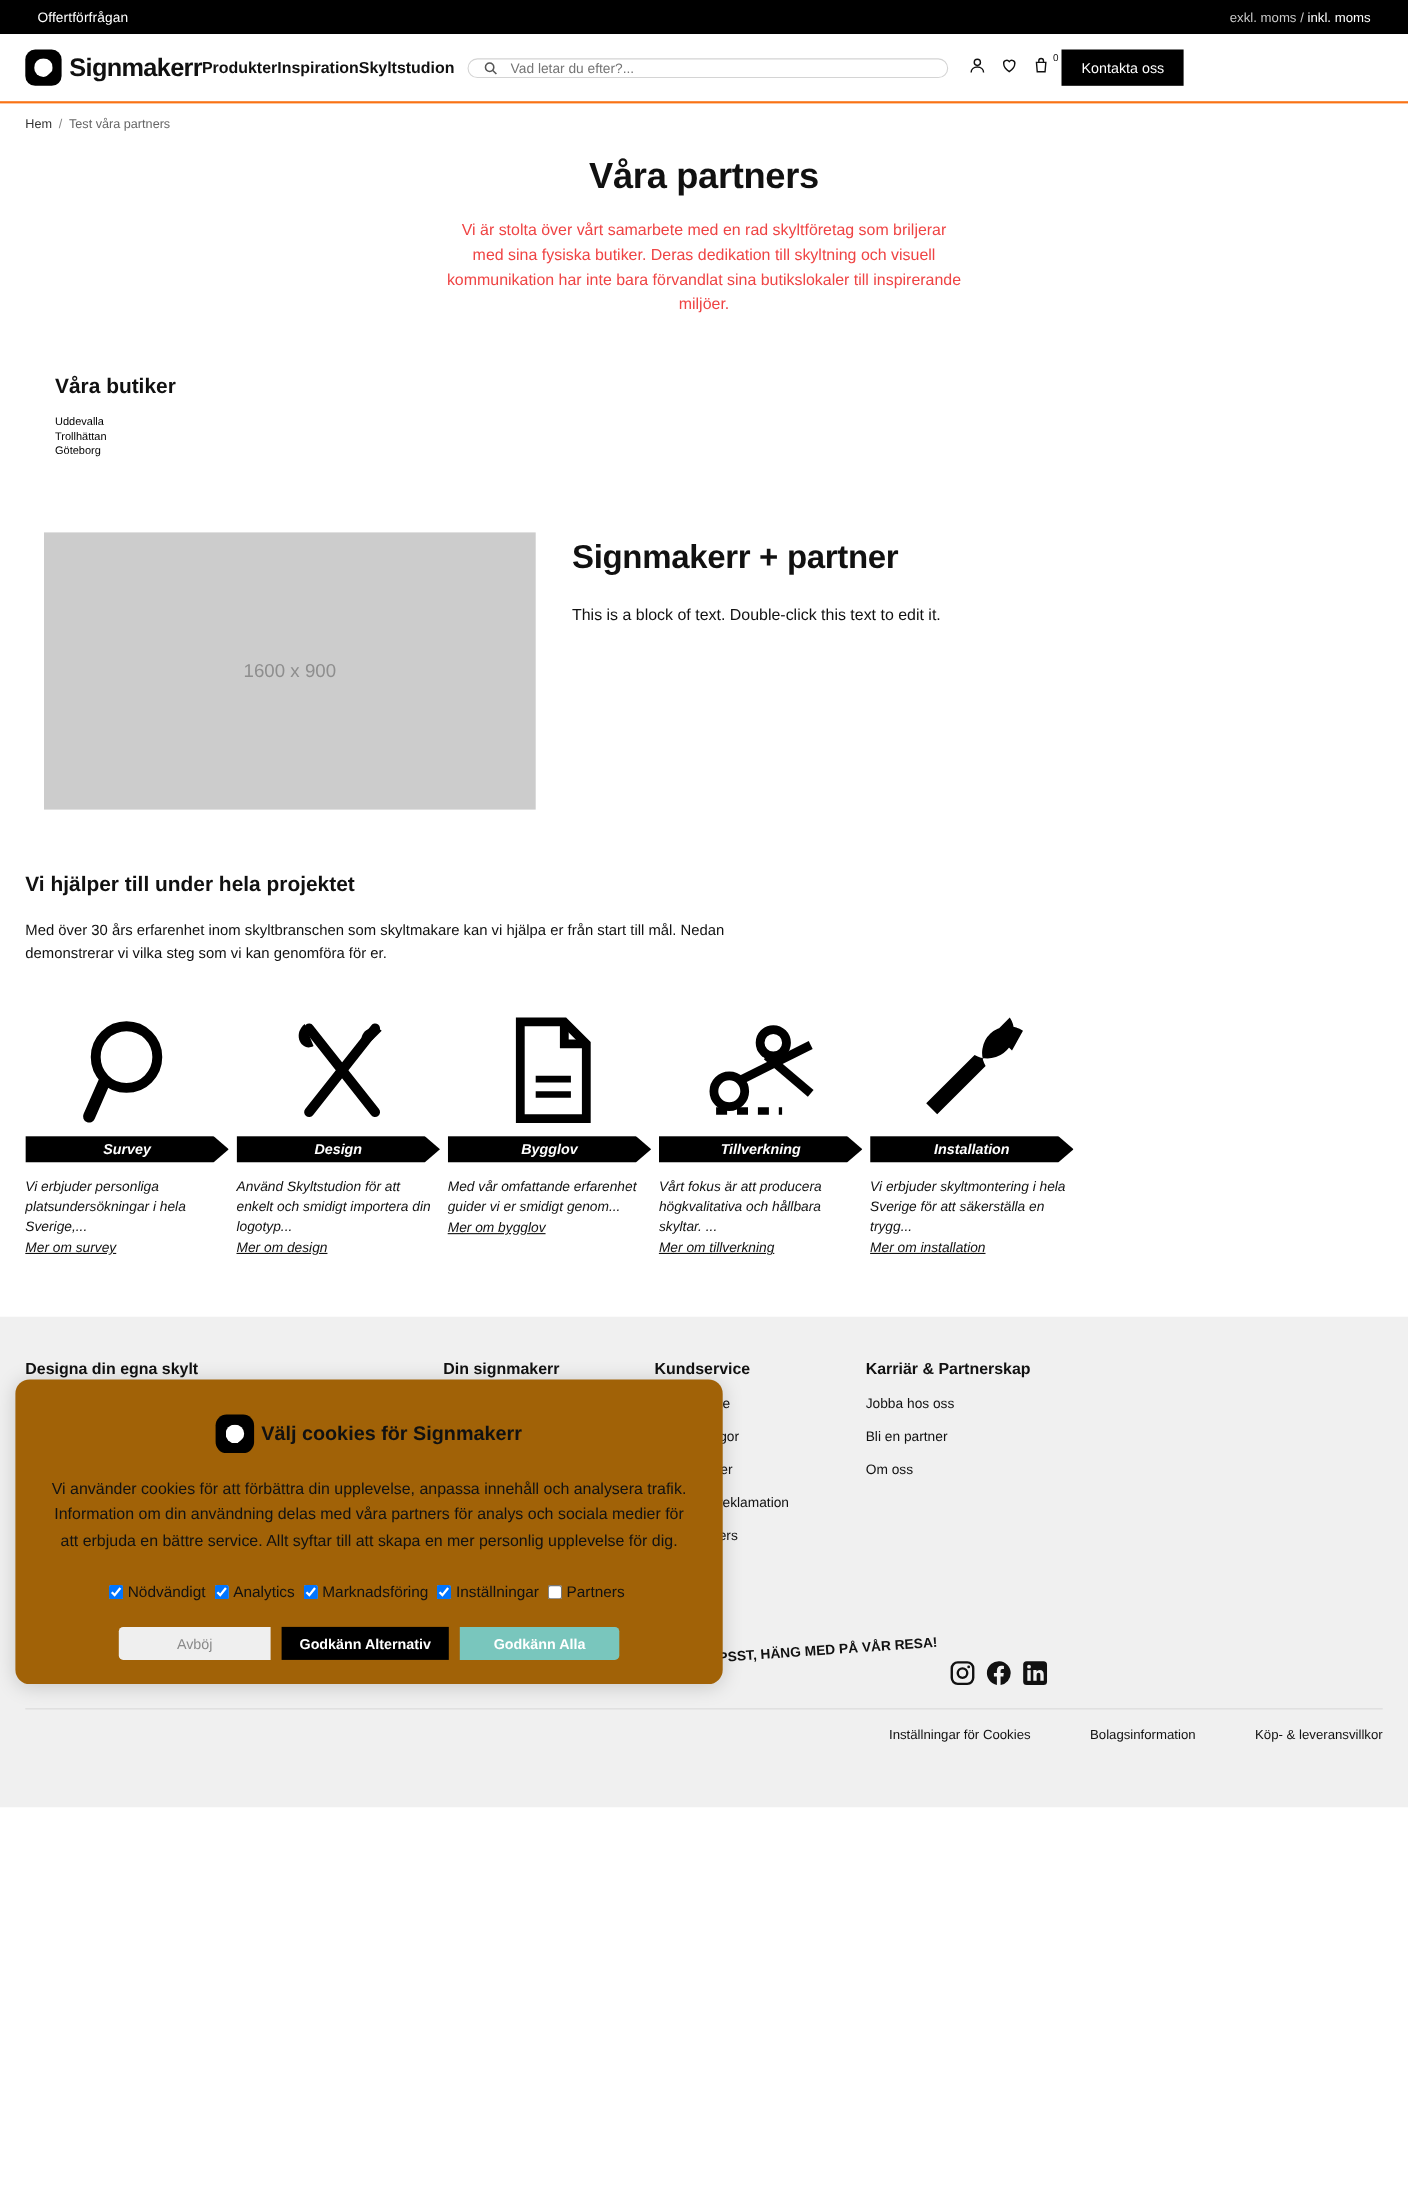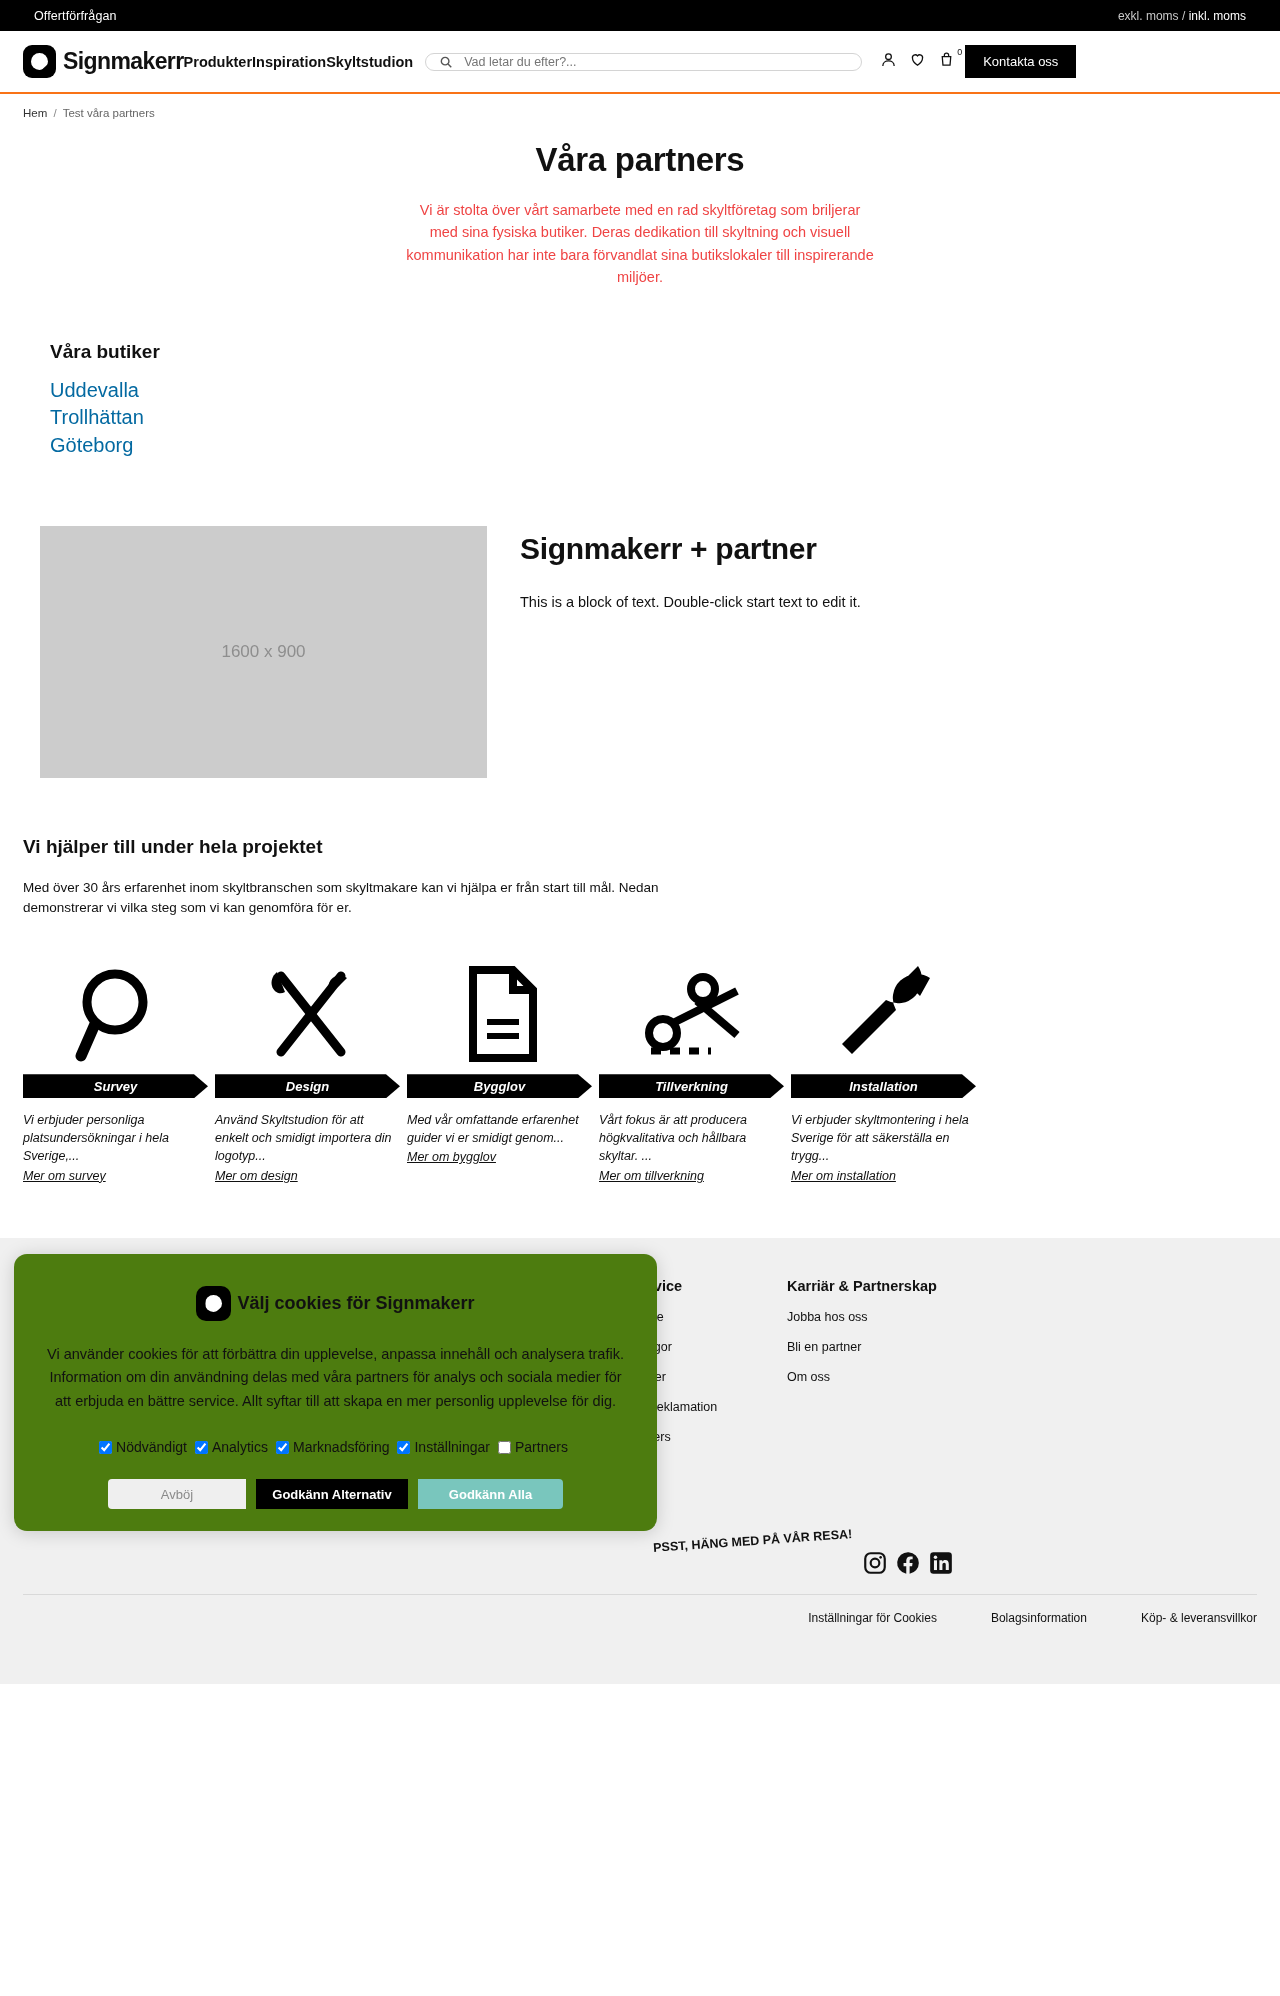--- a/index.html
+++ b/index.html
@@ -99,21 +99,21 @@
   .hero h1 { font-size: 33px; margin: 0 0 20px 0; letter-spacing: -.3px; }
   .hero p {
     width: 470px; margin: 0 auto;
     font-size: 14.5px; line-height: 1.55; color: #ef4444;
   }
 
   
   .butiker { margin: 52px 0 0 50px; }
   .butiker h2 { font-size: 19px; margin: 0 0 14px 0; }
   .butiker ul { list-style: none; margin: 0; padding: 0; }
-  .butiker li { font-size: 20px; line-height: 1.38; color: #0369a1; }
+  .butiker li { font-size: 10px; line-height: 1.38; color: #000000; }
 
   
   .partner {
     display: flex;
     margin-top: 66px;
     padding: 0 23px 0 40px;
     gap: 33px;
   }
   .ph-img {
     width: 447px; height: 252px;
@@ -201,21 +201,21 @@
     font-size: 12px;
   }
   .f-bottom a { color: #111; text-decoration: none; }
 
   
   .cookie {
     position: absolute;
     left: 14px;
     top: 1254px;
     width: 643px;
-    background: #4d7c0f;
+    background: #a16207;
     border-radius: 13px;
     box-shadow: 0 2px 18px rgba(0,0,0,.17);
     padding: 32px 26px 22px 26px;
     text-align: center;
   }
   .cookie-head {
     display: flex; align-items: center; justify-content: center; gap: 6px;
     margin-bottom: 22px;
   }
   .cookie-head .logo-mark { width: 35px; height: 35px; border-radius: 10px; }
@@ -316,21 +316,21 @@
       <li>Göteborg</li>
     </ul>
   </div>
 
   <div class="partner">
     <div class="ph-img">
       <span>1600 x 900</span>
     </div>
     <div class="partner-text">
       <h2>Signmakerr + partner</h2>
-      <p>This is a block of text. Double-click start text to edit it.</p>
+      <p>This is a block of text. Double-click this text to edit it.</p>
     </div>
   </div>
 
   <div class="process">
     <h2>Vi hjälper till under hela projektet</h2>
     <p>Med över 30 års erfarenhet inom skyltbranschen som skyltmakare kan vi hjälpa er från start till mål. Nedan demonstrerar vi vilka steg som vi kan genomföra för er.</p>
 
     <div class="steps">
 
       <div class="step">

